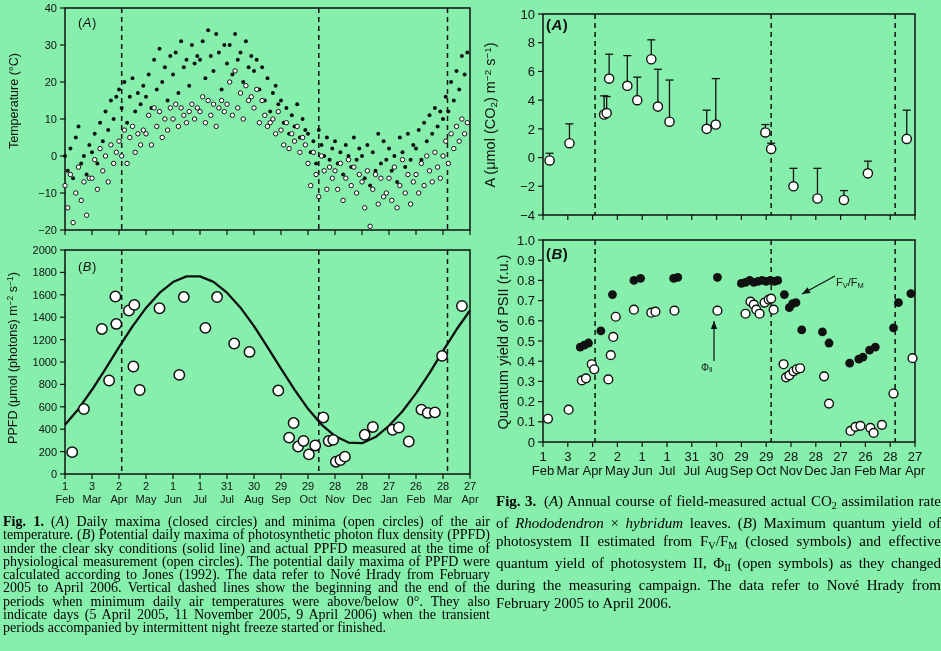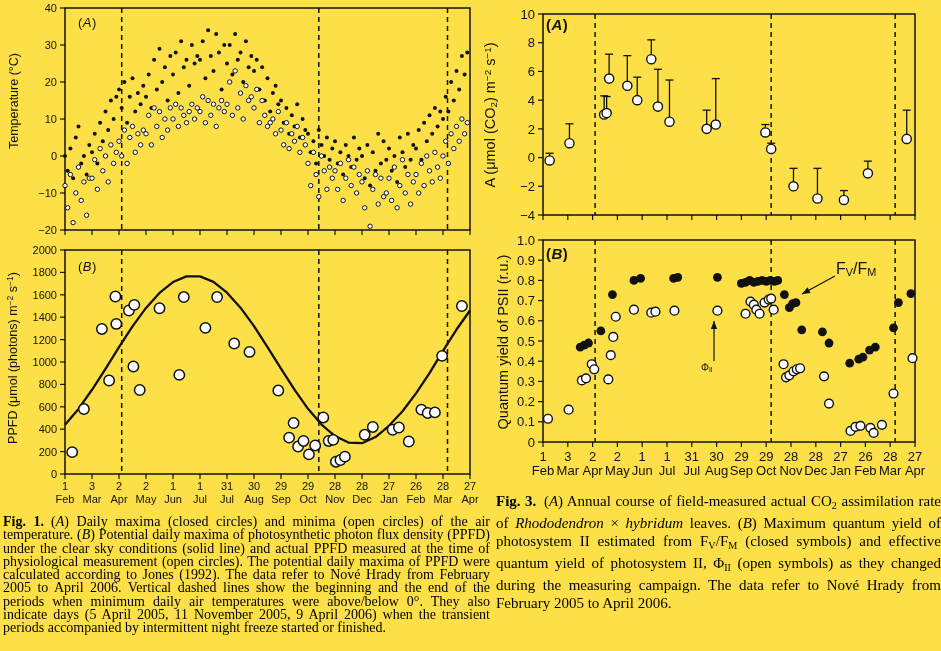--- a/index.html
+++ b/index.html
@@ -1,16 +1,16 @@
 <!DOCTYPE html>
 <html><head>
 <meta charset="utf-8">
 <style>
   html,body{margin:0;padding:0;background:#fff;}
-  .page{position:relative;width:941px;height:651px;background:#fde047;overflow:hidden;
+  .page{position:relative;width:941px;height:651px;background:#86efac;overflow:hidden;
         font-family:"Liberation Sans",sans-serif;color:#111;}
   .fig{position:absolute;top:0;}
   #fig1{left:0;width:492px;height:651px;}
   #fig3{left:470px;width:471px;height:651px;}
   svg{position:absolute;left:0;top:0;}
   .tl{font-family:"Liberation Sans",sans-serif;fill:#111;}
   .frame{fill:none;stroke:#111;stroke-width:1.5;}
   .tick{stroke:#111;stroke-width:1.2;}
   .dash{stroke:#111;stroke-width:1.5;stroke-dasharray:5 4;}
   .curve{fill:none;stroke:#111;stroke-width:2.3;stroke-linejoin:round;}
@@ -748,18 +748,18 @@
           <line x1="365" y1="276" x2="332" y2="294" class="ann"></line>
           <polygon points="332,294 337.49083776513726,287.3599171212294 340.5554914014929,292.97844878788146" class="annfill"></polygon>
           <line x1="244" y1="361" x2="244" y2="321" class="ann"></line>
           <polygon points="244,321 247.2,329 240.8,329" class="annfill"></polygon>
         </g>
       </svg>
     <div class="vlabel" style="left:12px;top:115px;font-size:14.5px;"><span>A (μmol (CO</span><span class="sub">2</span><span>) m</span><span class="sup">−2</span><span> s</span><span class="sup">−1</span><span>)</span></div>
     <div class="vlabel" style="left:25px;top:342px;font-size:14.5px;"><span>Quantum yield of PSII (r.u.)</span></div>
     <div class="overlay panel-letter" style="left:76px;top:16px;font-size:15px;font-weight:600;"><span>(</span><span class="i">A</span><span>)</span></div>
     <div class="overlay panel-letter" style="left:76px;top:245px;font-size:15px;font-weight:600;"><span>(</span><span class="i">B</span><span>)</span></div>
-    <div class="overlay" style="left:366px;top:260px;font-size:16px;text-align:center;"><span>F</span><span class="sub">V</span><span>/F</span><span class="sub">M</span></div>
+    <div class="overlay" style="left:366px;top:276px;font-size:11px;text-align:center;"><span>F</span><span class="sub">V</span><span>/F</span><span class="sub">M</span></div>
     <div class="overlay" style="left:231px;top:362px;font-size:10px;"><span>Φ</span><span class="sub">II</span></div>
     <p class="caption" id="fig3-caption" style="left:26px;top:493px;width:445px;"><span class="b">Fig. 3.</span><span> (</span><span class="i">A</span><span>) Annual course of field-measured actual CO</span><span class="sub">2</span><span> assimilation rate of </span><span class="i">Rhododendron</span><span>&nbsp;×&nbsp;</span><span class="i">hybridum</span><span> leaves. (</span><span class="i">B</span><span>) Maximum quantum yield of photosystem II estimated from F</span><span class="sub">V</span><span>/F</span><span class="sub">M</span><span> (closed symbols) and effective quantum yield of photosystem II, Φ</span><span class="sub">II</span><span> (open symbols) as they changed during the measuring campaign. The data refer to Nové Hrady from February 2005 to April 2006.</span></p>
   </section>
 
 </div>
 
 </body></html>

